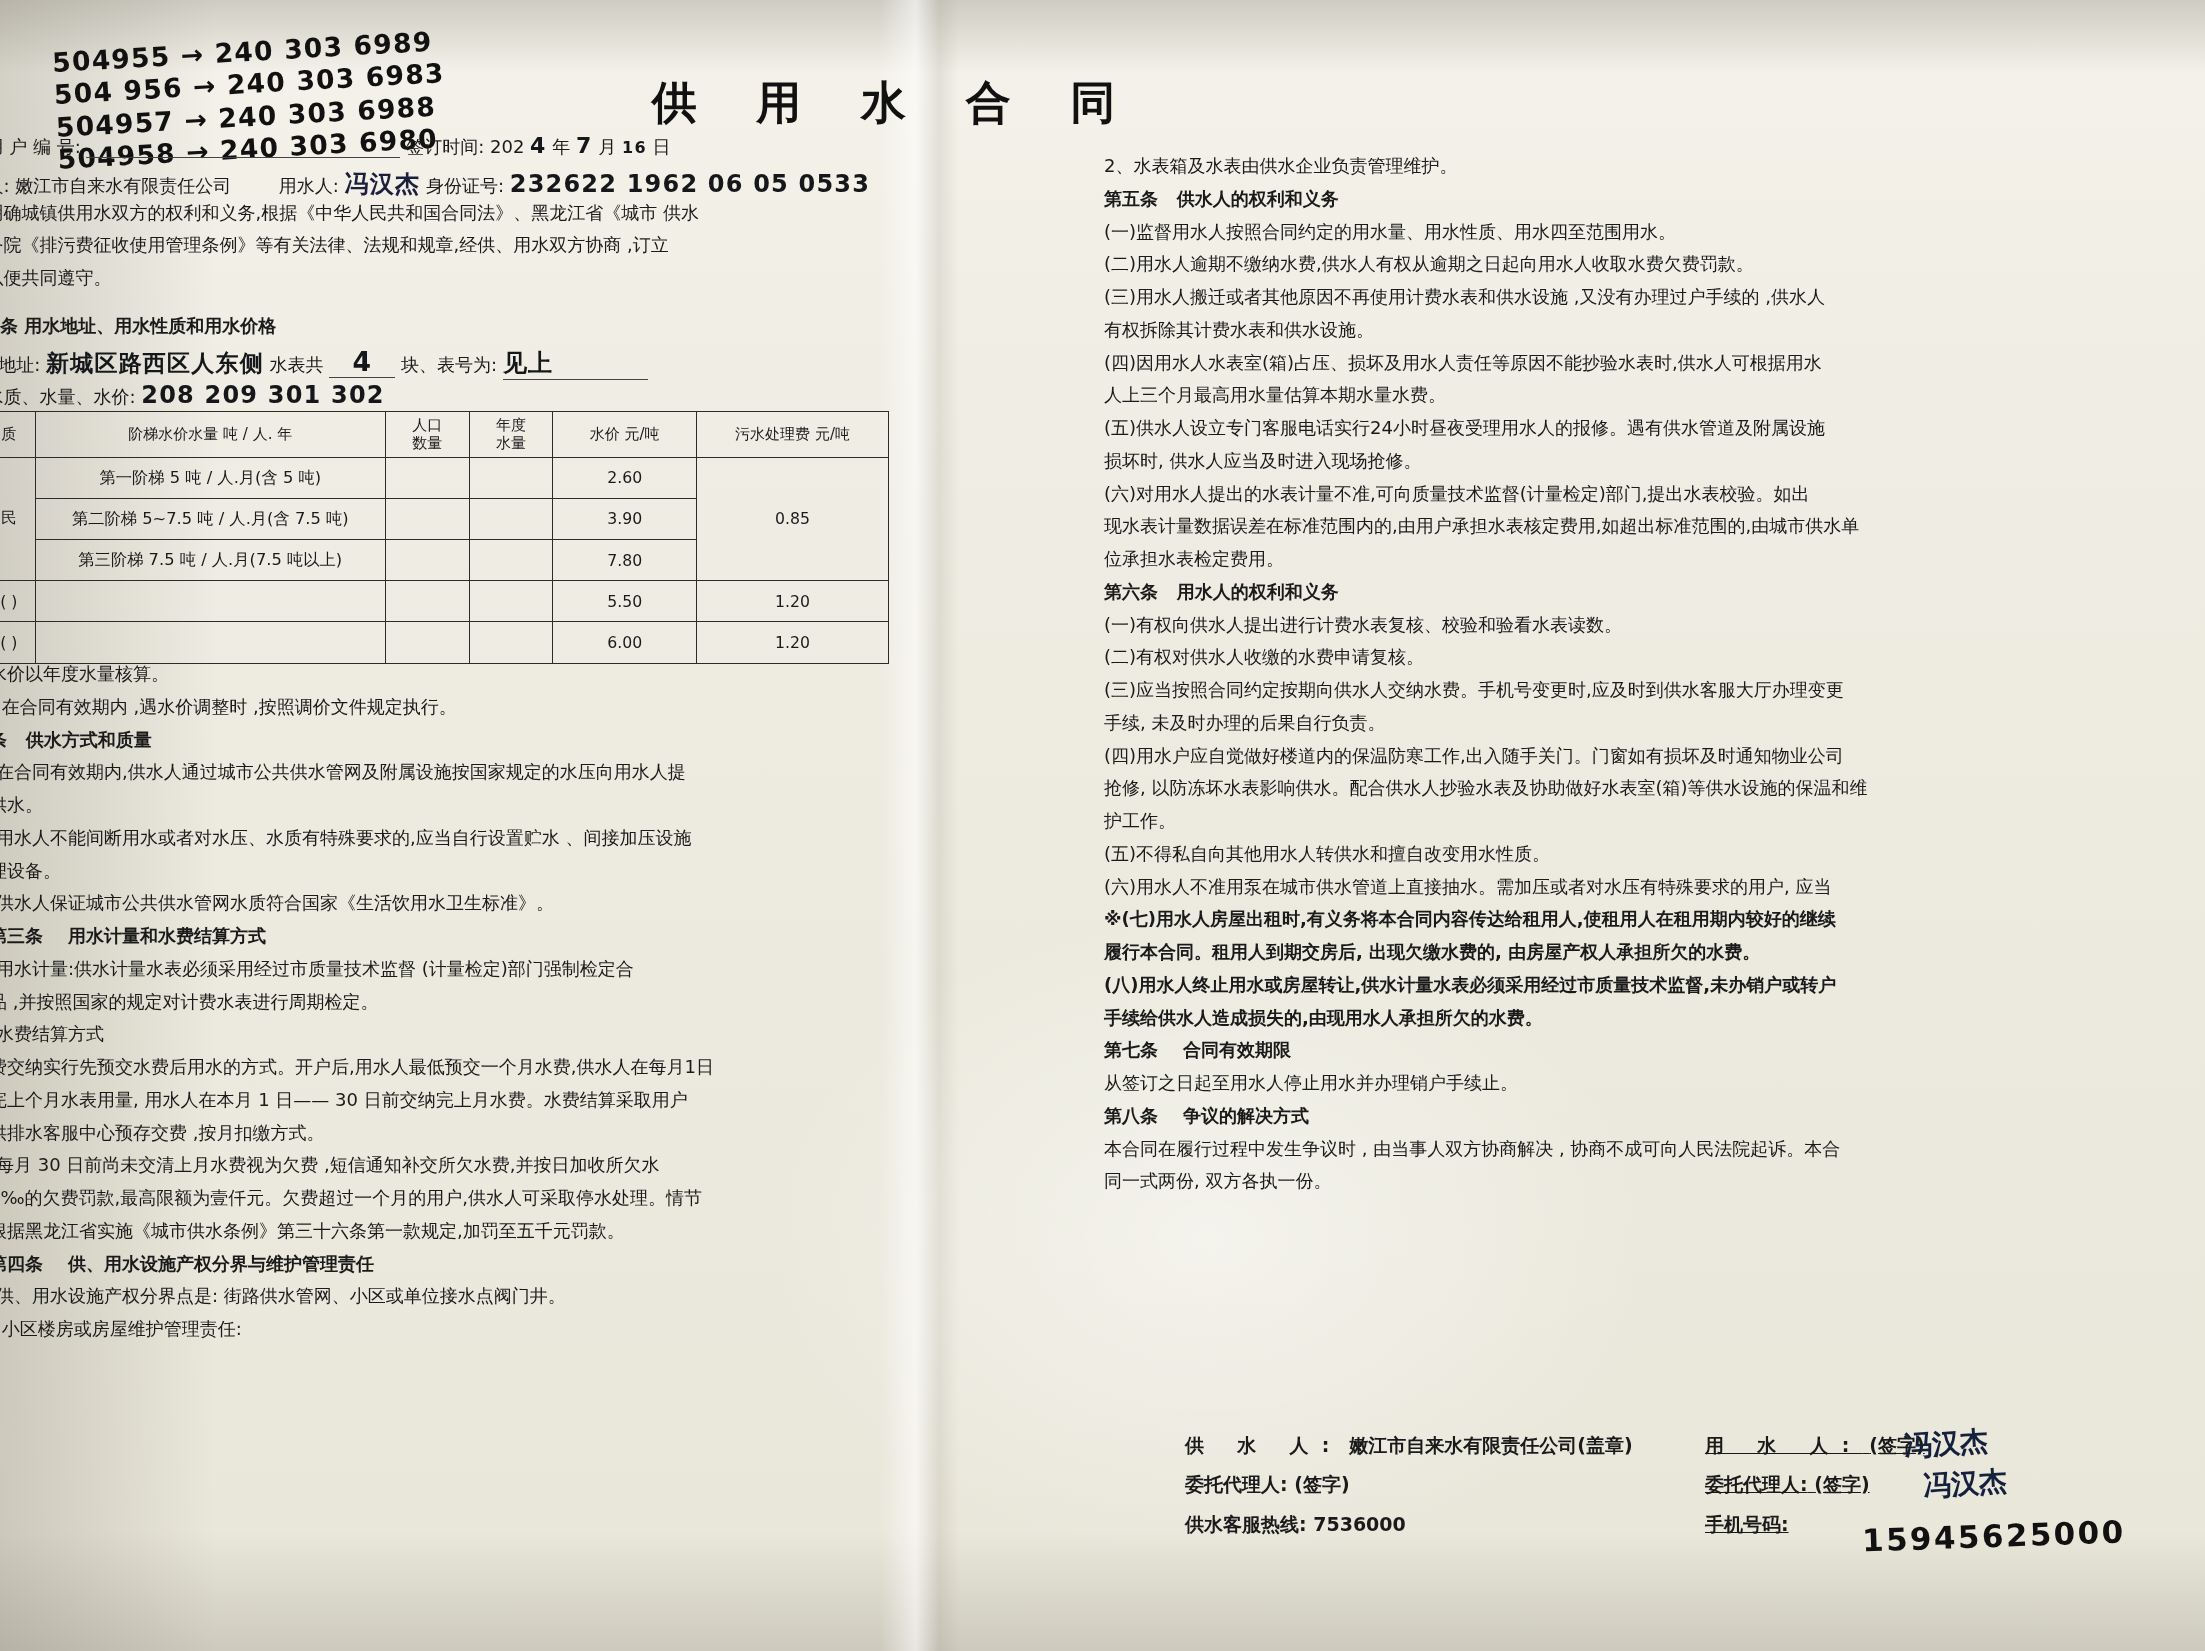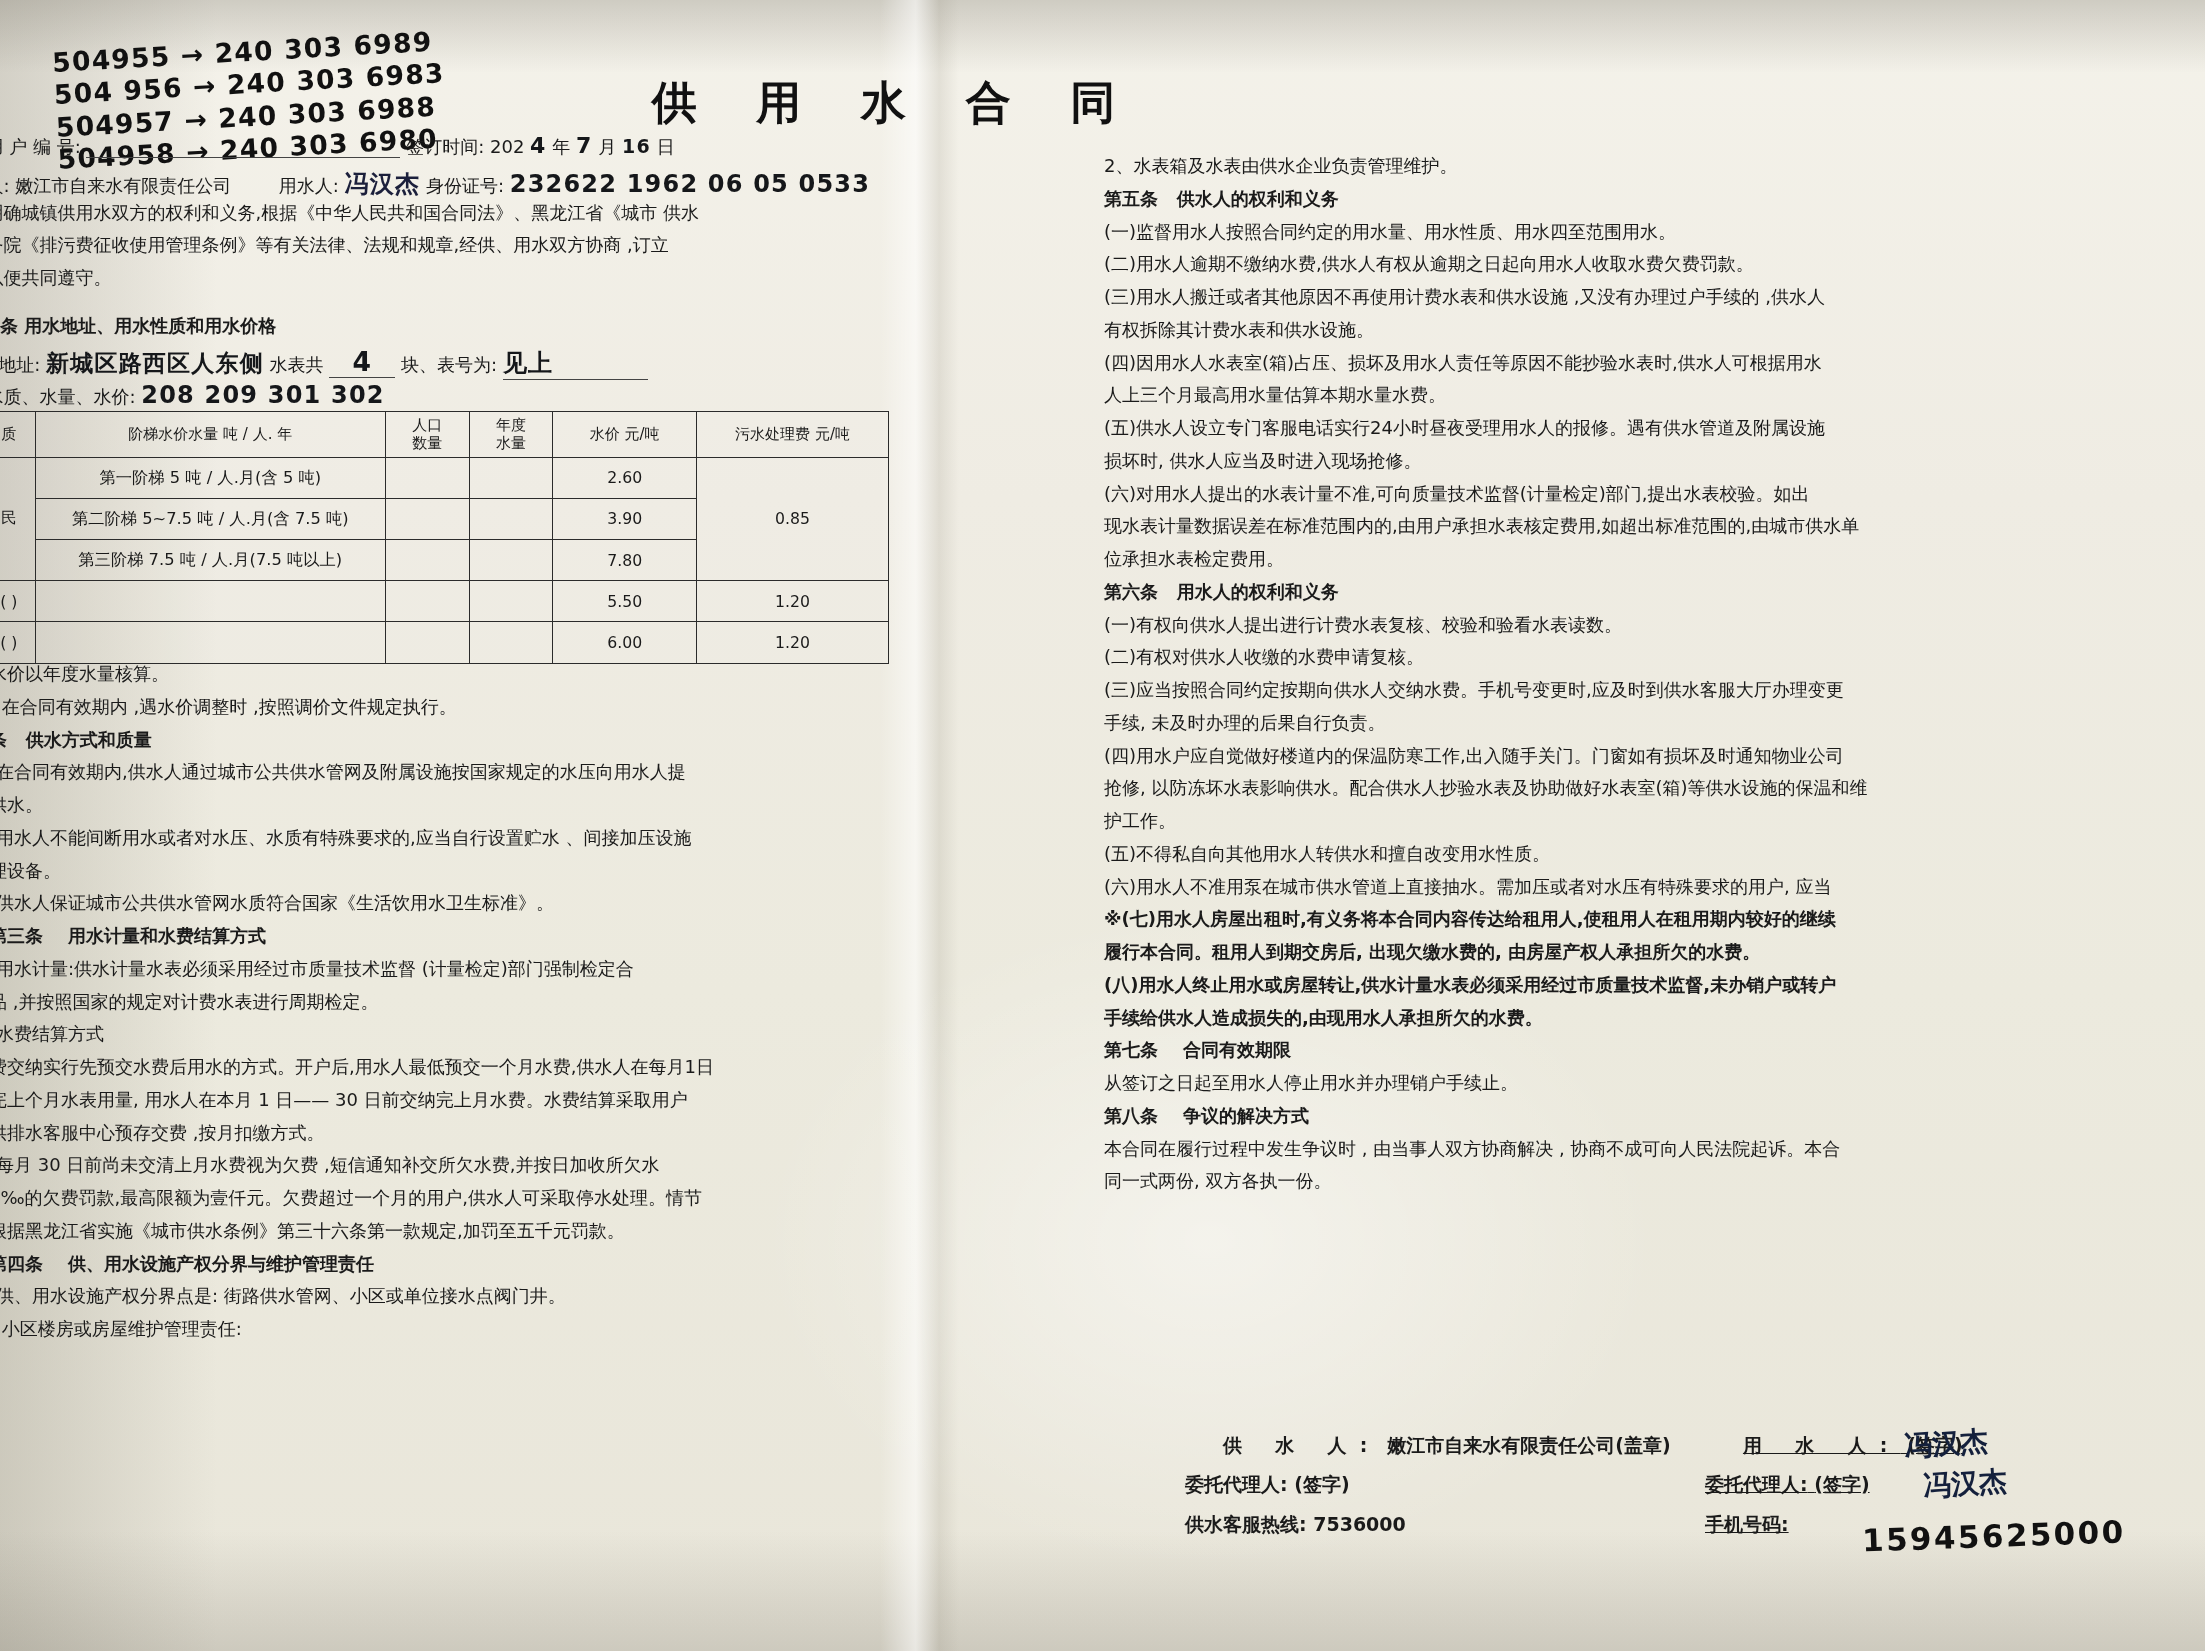--- a/index.html
+++ b/index.html
@@ -98,21 +98,21 @@
   }
   #tbl th { font-size:15px; line-height:1.25; }
   .td-step { text-align:left; padding-left:14.5px; font-size:16.3px; }
   .td-blank { height:31px; }
 
   
   #sig { position:absolute; left:1185px; top:1433px; width:1003px; font-size:19px; }
   #sig .row { display:flex; margin-bottom:13.3px; }
   #sig .left { width:520px; font-weight:bold; }
   #sig .right { width:447px; font-weight:bold; position:relative;text-decoration:underline; }
-  .sp { letter-spacing:13.3px;margin-left:38px; }
+  .sp { letter-spacing:13.3px; }
 
   .hw-sign {
     position:absolute;
     font-weight:bold; color:#14203c; font-size:28px;
     transform:rotate(-4deg);
     font-family:"DejaVu Sans", sans-serif;
   }
 
   .hw-num {
     position:absolute; font-weight:bold; color:#111; font-size:31px;
@@ -140,21 +140,21 @@
   <div class="doc-title">供 用 水 合 同</div>
 
   <div id="meta1">
     <span>用 户 编 号:</span>
     <span style="display:inline-block;width:314px;border-bottom:1.2px solid #444;">&nbsp;</span>
     <span>签订时间: 202</span>
     <span class="hand" style="font-size:22px;">4</span>
     <span>年</span>
     <span class="hand" style="font-size:22px;">7</span>
     <span>月</span>
-    <span class="hand" style="font-size:19px;margin-top:8px;">16</span>
+    <span class="hand" style="font-size:16px;margin-top:8px;">16</span>
     <span>日</span>
   </div>
 
   <div id="meta2">
     <span>人: 嫩江市自来水有限责任公司</span>
     <span style="display:inline-block;width:36px;"></span>
     <span>用水人:</span>
     <span class="hand hand-blue" style="font-size:24px;">冯汉杰</span>
     <span>身份证号:</span>
     <span class="hand" style="font-size:24px;">232622 1962 06 05 0533</span>

